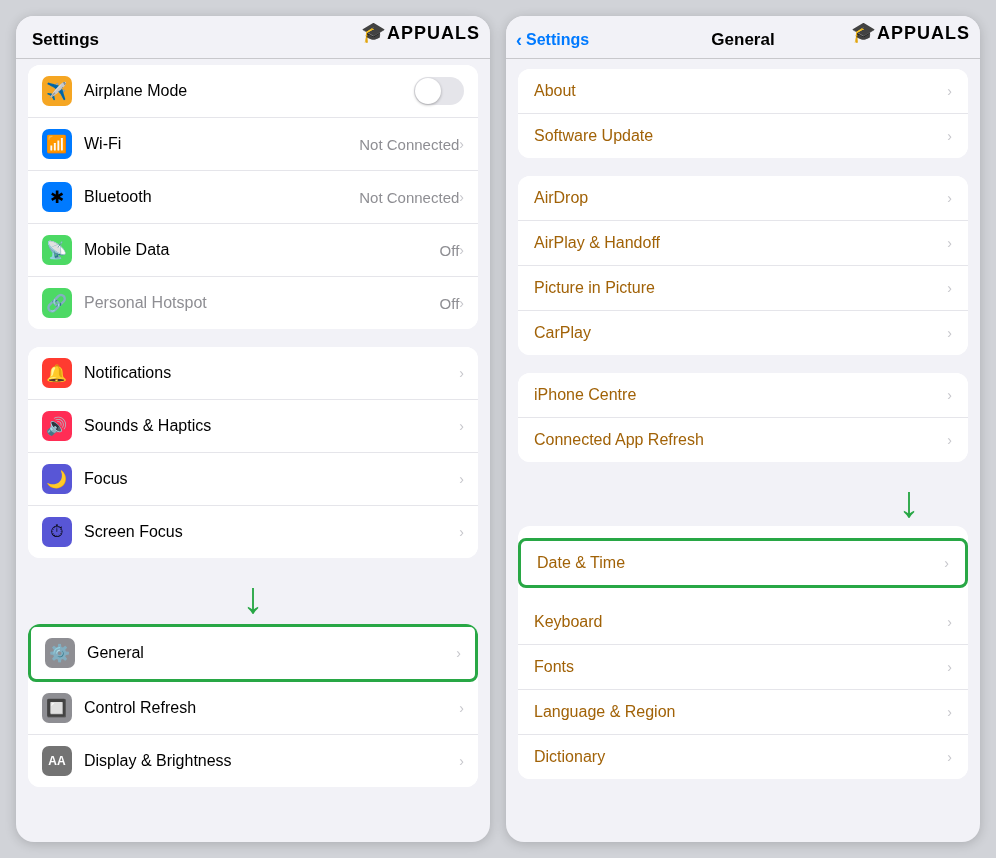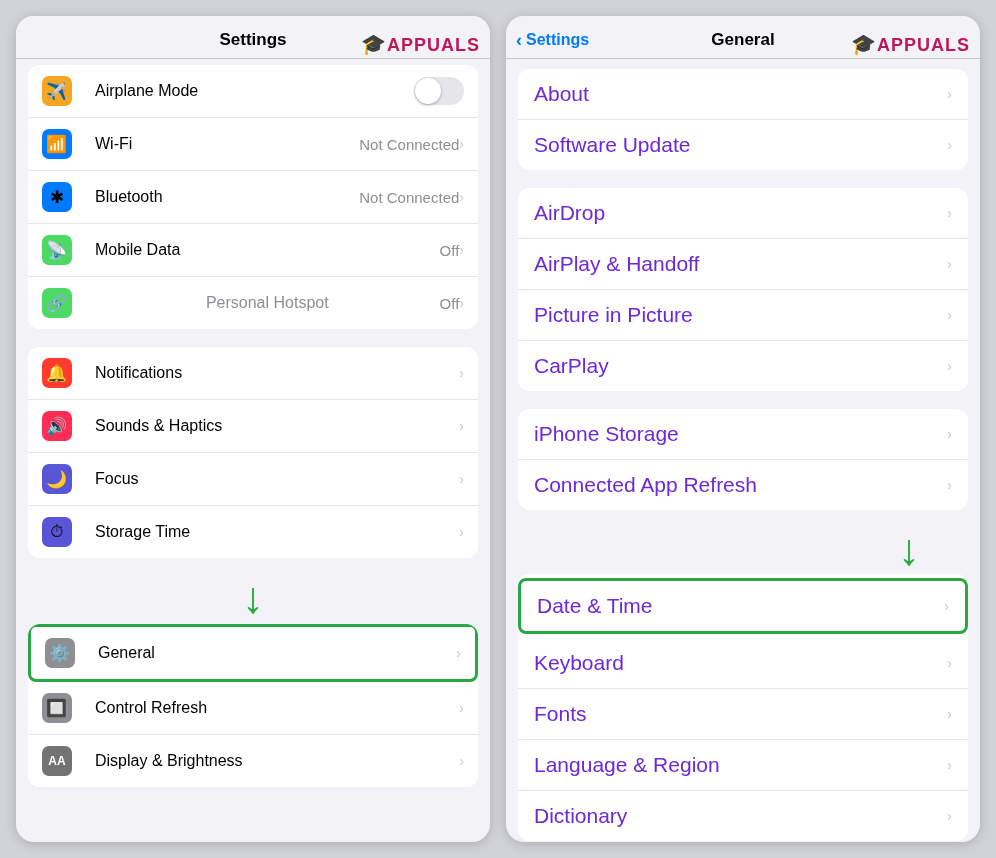--- a/index.html
+++ b/index.html
@@ -25,34 +25,34 @@
       border-radius: 18px;
       overflow: hidden;
       flex: 1;
       display: flex;
       flex-direction: column;
       box-shadow: 0 2px 12px rgba(0,0,0,0.18);
     }
     .phone-header {
       background: #f2f2f7;
       padding: 14px 16px 8px;
-      text-align: center;
+      text-align: left;
       font-size: 17px;
       font-weight: 600;
       color: #000;
       border-bottom: 1px solid #c8c8cc;
       position: relative;
     }
     .appuals-badge {
       position: absolute;
       right: 10px;
-      top: 16px;
+      top: 4px;
       font-size: 18px;
       font-weight: 900;
-      color: #be185d;
+      color: #000000;
       letter-spacing: 1px;
     }
     .appuals-badge .hat {
       font-size: 20px;
     }
     .settings-list {
       flex: 1;
       overflow-y: auto;
       padding: 10px 0;
     }
@@ -82,21 +82,20 @@
       align-items: center;
       justify-content: center;
       margin-right: 12px;
       font-size: 17px;
       flex-shrink: 0;
     }
     .settings-row .row-label {
       font-size: 16px;
       color: #000;
       flex: 1;
-      margin-left: 11px;
     }
     .settings-row .row-value {
       font-size: 15px;
       color: #8e8e93;
     }
     .chevron {
       color: #c7c7cc;
       font-size: 14px;
     }
     .toggle {
@@ -160,32 +159,32 @@
       padding: 13px 16px;
       border-bottom: 1px solid #e5e5ea;
       background: #fff;
       cursor: pointer;
     }
     .simple-row:last-child {
       border-bottom: none;
       gap: 39px;
     }
     .simple-row .row-label {
-      font-size: 21px;
-      color: #6d28d9;
+      font-size: 16px;
+      color: #a16207;
       flex: 1;
     }
     .simple-row .chevron {
       color: #c7c7cc;
       font-size: 14px;
     }
     .highlighted-simple-row {
       border: 3.5px solid #28a745;
       border-radius: 8px;
-      margin: 4px 0;
+      margin: 12px 0;
       background: #fff;
     }
     .right-green-arrow {
       display: flex;
       justify-content: flex-end;
       padding-right: 60px;
       font-size: 44px;
       color: #28a745;
       line-height: 1;
       margin: 2px 0;
@@ -226,21 +225,21 @@
           <span class="chevron">›</span>
         </div>
         <div class="settings-row">
           <div class="icon-wrap" style="background:#4cd964;">📡</div>
           <span class="row-label">Mobile Data</span>
           <span class="row-value">Off</span>
           <span class="chevron">›</span>
         </div>
         <div class="settings-row">
           <div class="icon-wrap" style="background:#4cd964;">🔗</div>
-          <span class="row-label" style="color:#8e8e93;text-align:center;">Personal Hotspot</span>
+          <span class="row-label" style="color:#8e8e93;">Personal Hotspot</span>
           <span class="row-value">Off</span>
           <span class="chevron">›</span>
         </div>
       </div>
 
       <div class="settings-group">
         <div class="settings-row">
           <div class="icon-wrap" style="background:#ff3b30;">🔔</div>
           <span class="row-label">Notifications</span>
           <span class="chevron">›</span>
@@ -250,21 +249,21 @@
           <span class="row-label">Sounds &amp; Haptics</span>
           <span class="chevron">›</span>
         </div>
         <div class="settings-row">
           <div class="icon-wrap" style="background:#5856d6;">🌙</div>
           <span class="row-label">Focus</span>
           <span class="chevron">›</span>
         </div>
         <div class="settings-row">
           <div class="icon-wrap" style="background:#5856d6;">⏱</div>
-          <span class="row-label">Storage Time</span>
+          <span class="row-label">Screen Focus</span>
           <span class="chevron">›</span>
         </div>
       </div>
 
       <div class="green-arrow">↓</div>
 
       <div class="settings-group">
         <div class="settings-row highlighted-row" style="border:3px solid #28a745; margin:0;">
           <div class="icon-wrap" style="background:#8e8e93;">⚙️</div>
           <span class="row-label">General</span>
@@ -323,21 +322,21 @@
           <span class="chevron">›</span>
         </div>
         <div class="simple-row">
           <span class="row-label">CarPlay</span>
           <span class="chevron">›</span>
         </div>
       </div>
 
       <div class="settings-group">
         <div class="simple-row">
-          <span class="row-label">iPhone Storage</span>
+          <span class="row-label">iPhone Centre</span>
           <span class="chevron">›</span>
         </div>
         <div class="simple-row">
           <span class="row-label">Connected App Refresh</span>
           <span class="chevron">›</span>
         </div>
       </div>
 
       <div class="right-green-arrow">↓</div>
 

